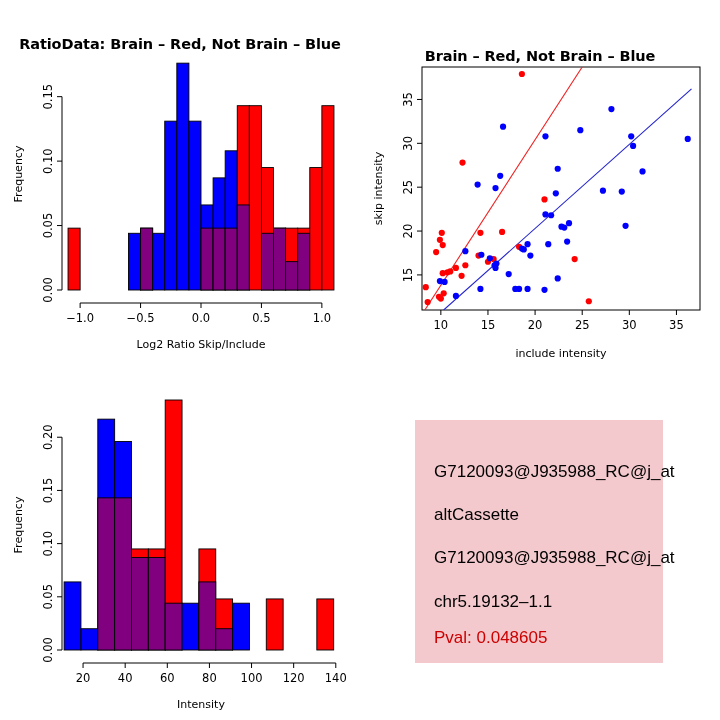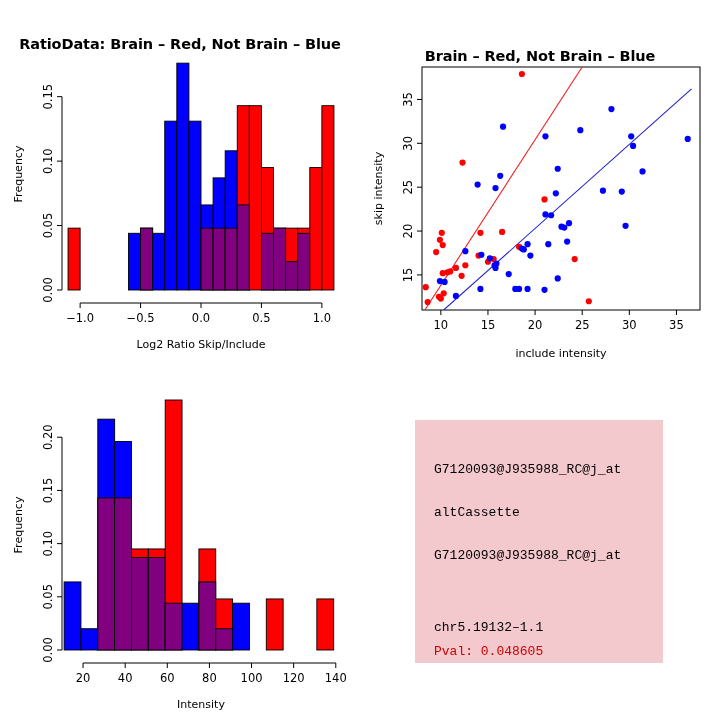--- a/index.html
+++ b/index.html
@@ -69,30 +69,30 @@
     left: 55px;
     top: 60px;
     width: 248px;
     height: 243px;
     background-color: #f4c9cd;
     box-sizing: border-box;
   }
   .info-line {
     position: absolute;
     left: 19px;
-    font-size: 13px;
-    font-family: Liberation Mono, monospace;
+    font-size: 17px;
+    font-family: Liberation Sans, sans-serif;
     white-space: nowrap;
     color: #000;
   }
   #info-line-0 { top: 42px;  }
   #info-line-1 { top: 85px; text-align: right;  }
   #info-line-2 { top: 128px; }
-  #info-line-3 { top: 172px; margin-top: 28px; }
-  #info-line-4 { top: 208px; color: #cc0000; margin-top: 16px; }
+  #info-line-3 { top: 172px; }
+  #info-line-4 { top: 208px; color: #cc0000; }
 </style>
 </head>
 <body>
 
 <div class="panel" id="panel-ratio-hist">
   <div class="panel-title">RatioData: Brain – Red, Not Brain – Blue</div>
   <svg class="plot-svg" id="svg-ratio" width="360" height="360">
       <rect x="68.04347826086955" y="228.13333333333333" width="12.08695652173914" height="61.866666666666674" fill="#ff0000" class="bar-outline"></rect>
       <rect x="128.47826086956522" y="233.2888888888889" width="12.086956521739125" height="56.71111111111111" fill="#0000ff" class="bar-outline"></rect>
       <rect x="140.56521739130434" y="228.13333333333333" width="12.086956521739125" height="61.866666666666674" fill="#ff0000" class="bar-outline"></rect>

